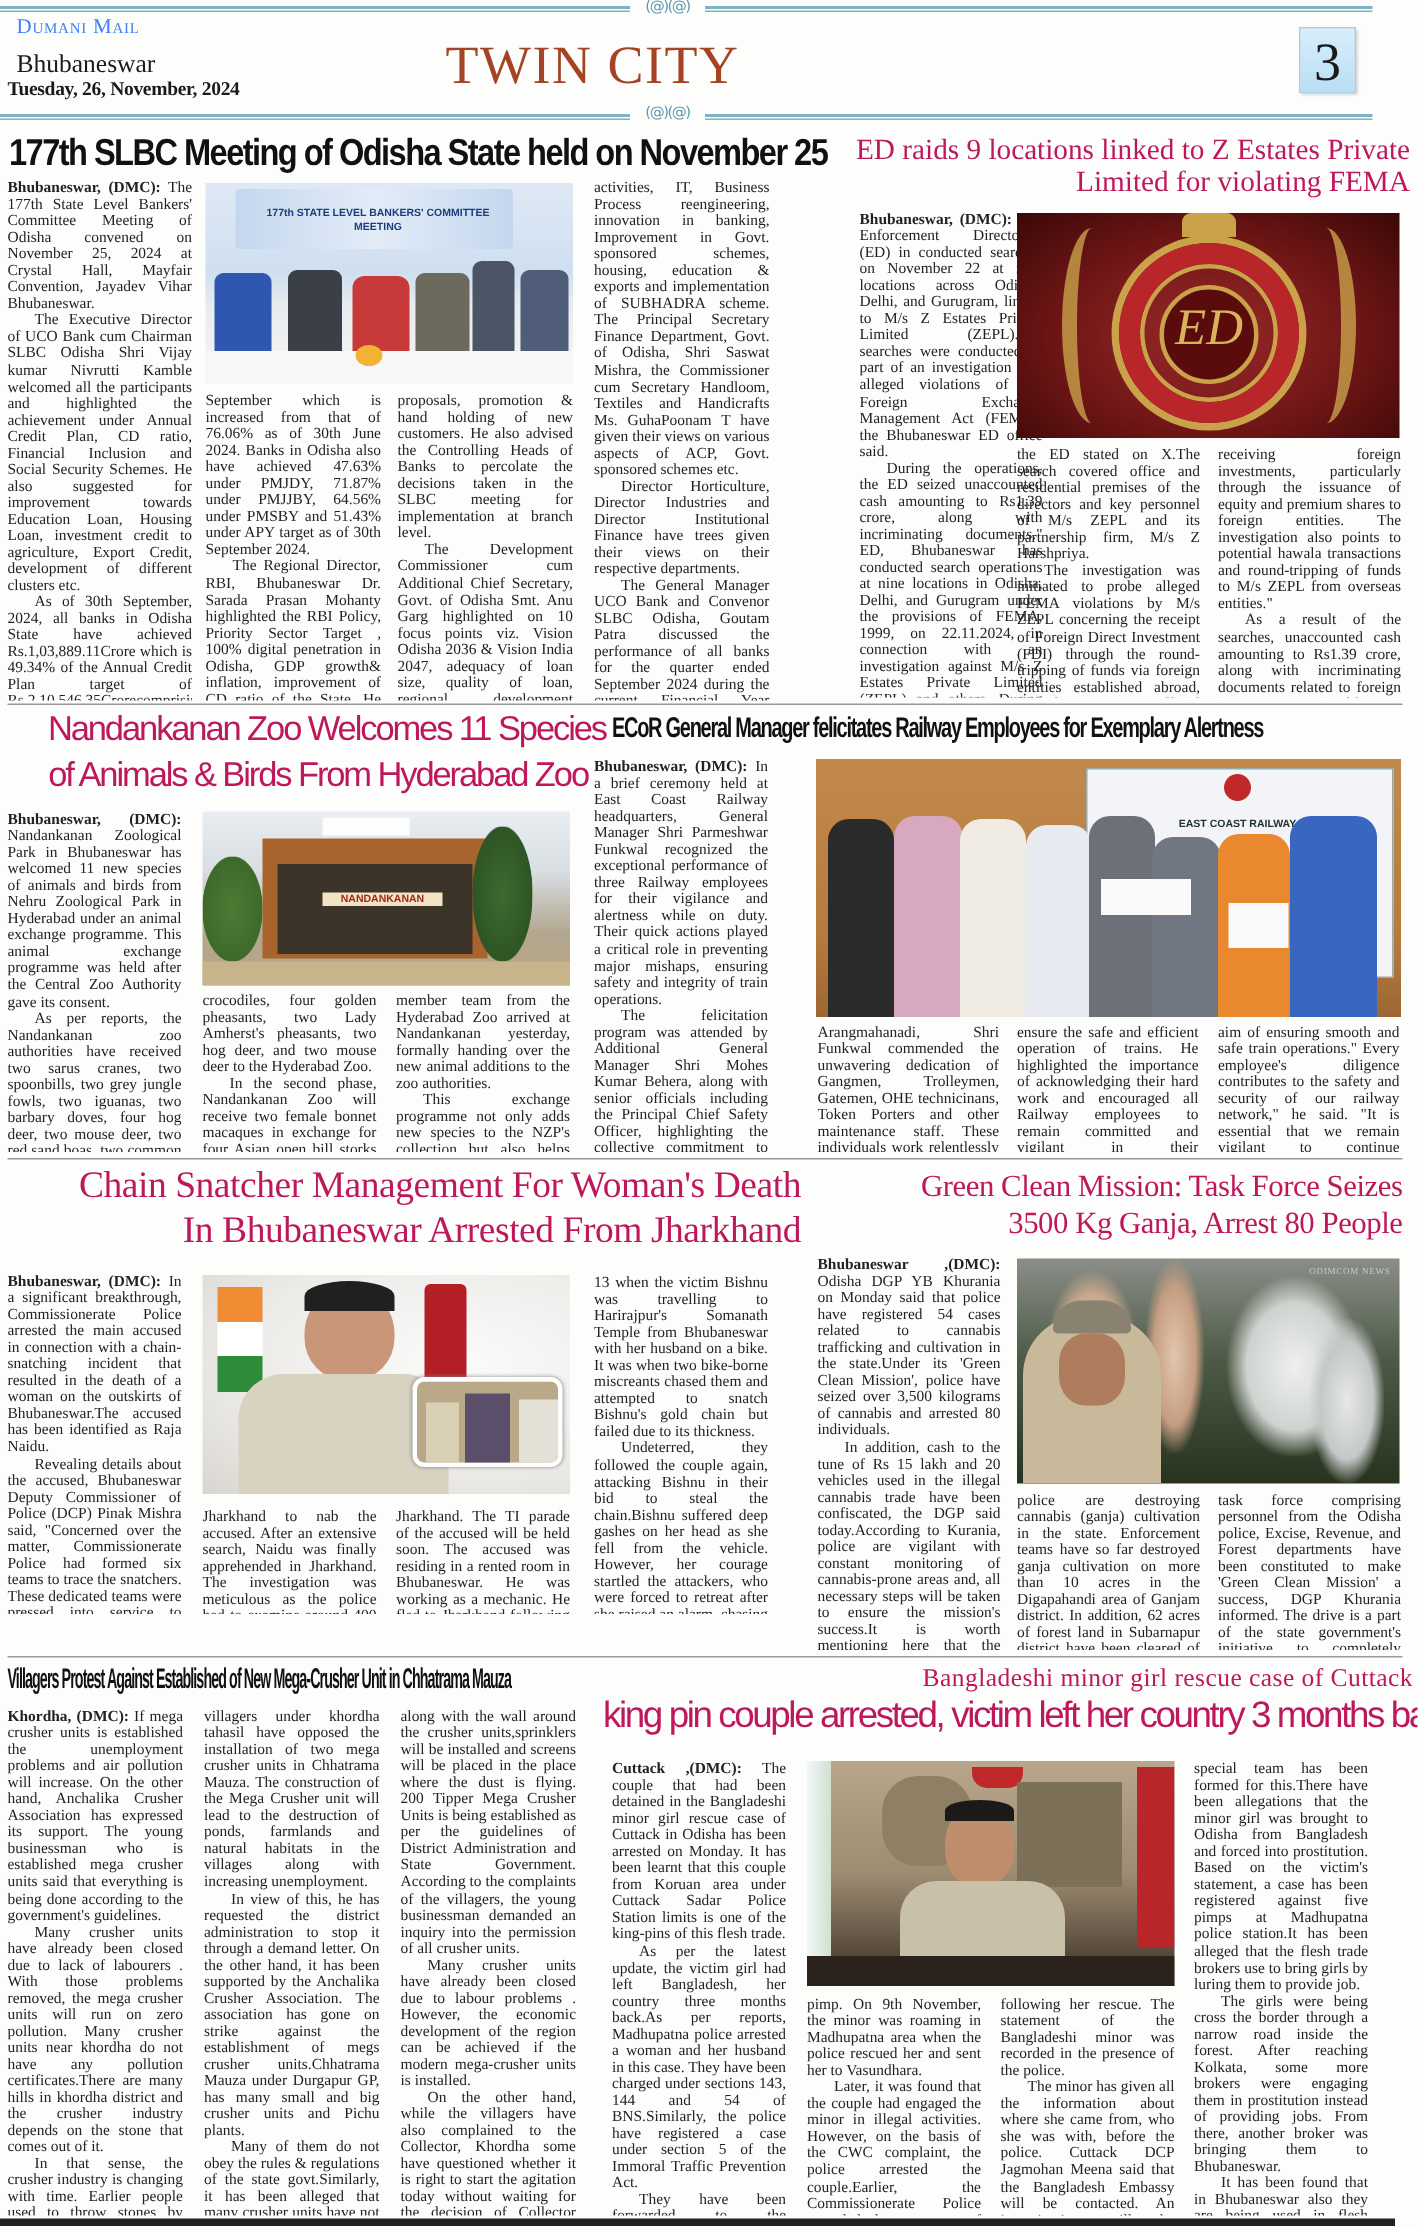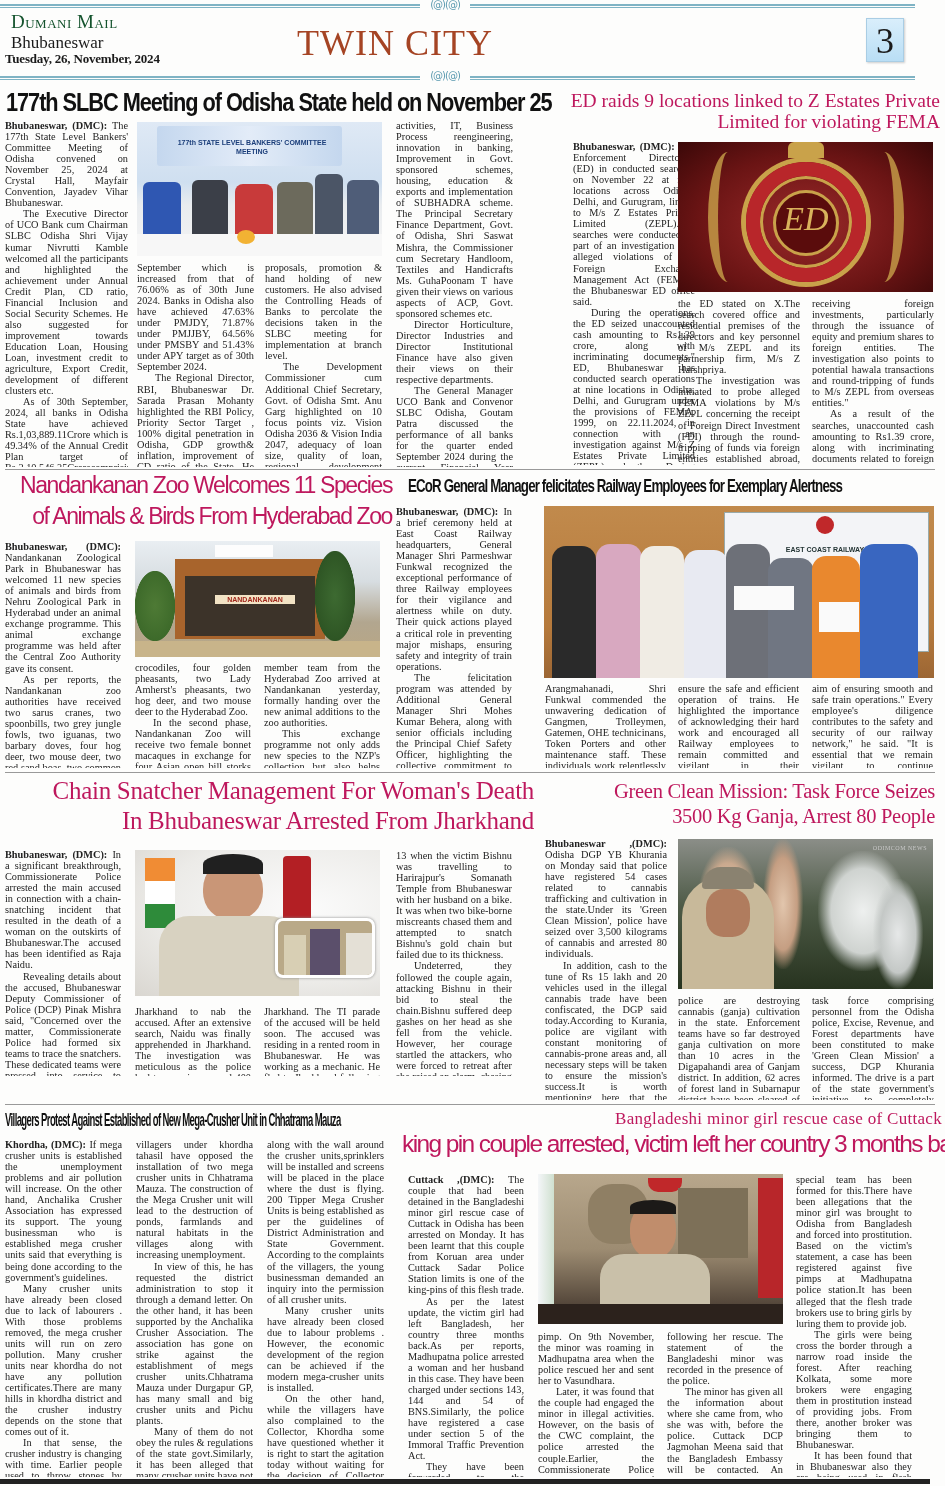--- a/index.html
+++ b/index.html
@@ -1,19 +1,19 @@
 <!DOCTYPE html>
 <html><head>
 <meta charset="utf-8">
 <style>
 *{box-sizing:border-box;margin:0;padding:0}
 body{width:945px;height:1486px;background:#fdfdfc;font-family:"Liberation Serif","DejaVu Serif",serif;color:#1a1a1a;overflow:hidden;position:relative}
 .rule{position:absolute;left:0;width:915px;height:4px;border-top:2px solid #7fb3c4;border-bottom:1px solid #7fb3c4}
 .orn{position:absolute;width:50px;height:10px;font-size:10px;line-height:10px;color:#5c9bb0;text-align:center;background:#fdfdfc;font-family:"DejaVu Sans",sans-serif;letter-spacing:-1px}
-.masthead-name{position:absolute;left:11px;top:11px;font-size:19px;color:#14532d;font-variant:small-caps;letter-spacing:0.5px}
+.masthead-name{position:absolute;left:11px;top:11px;font-size:14px;color:#3b82f6;font-variant:small-caps;letter-spacing:0.5px}
 .masthead-city{position:absolute;left:11px;top:33px;font-size:17px}
 .masthead-date{position:absolute;left:5px;top:51px;font-size:13px;font-weight:bold;letter-spacing:-0.2px}
 .section-title{position:absolute;left:205px;top:22px;width:380px;text-align:center;font-size:36px;color:#a54424;letter-spacing:1px}
 .page-num{position:absolute;left:866px;top:18px;width:38px;height:44px;background:linear-gradient(180deg,#d9eefb,#b9def5);border:1px solid #a9cde4;text-align:center;font-size:36px;line-height:44px;box-shadow:1px 1px 2px #ccc}
 .hl{position:absolute;font-family:"Liberation Sans Narrow","Liberation Sans",sans-serif;font-weight:bold;color:#111;letter-spacing:-1.2px;line-height:1.05;transform-origin:left top}
 .hl-serif{position:absolute;font-family:"Liberation Serif",serif;font-weight:normal;color:#be185d;text-align:right;line-height:1.1}
 .col{position:absolute;font-size:10.3px;line-height:11.05px;text-align:justify;color:#222;overflow:hidden;hyphens:auto}
 .col p{text-indent:18px}
 .col p.first{text-indent:0}
 .dateline{font-weight:bold}
@@ -56,21 +56,21 @@
   <div class="col" style="left:137px;top:262px;width:117px;height:205px">
     <p class="first">September which is increased from that of 76.06% as of 30th June 2024. Banks in Odisha also have achieved 47.63% under PMJDY, 71.87% under PMJJBY, 64.56% under PMSBY and 51.43% under APY target as of 30th September 2024.</p>
     <p>The Regional Director, RBI, Bhubaneswar Dr. Sarada Prasan Mohanty highlighted the RBI Policy, Priority Sector Target , 100% digital penetration in Odisha, GDP growth&amp; inflation, improvement of CD ratio of the State. He also advised banks to ensure quick decision on credit</p>
   </div>
   <div class="col" style="left:265px;top:262px;width:117px;height:205px">
     <p class="first">proposals, promotion &amp; hand holding of new customers. He also advised the Controlling Heads of Banks to percolate the decisions taken in the SLBC meeting for implementation at branch level.</p>
     <p>The Development Commissioner cum Additional Chief Secretary, Govt. of Odisha Smt. Anu Garg highlighted on 10 focus points viz. Vision Odisha 2036 &amp; Vision India 2047, adequacy of loan size, quality of loan, regional development ensuring development of least developed districts, ease of banking, increase in IEC related</p>
   </div>
   <div class="col" style="left:396px;top:120px;width:117px;height:347px">
     <p class="first">activities, IT, Business Process reengineering, innovation in banking, Improvement in Govt. sponsored schemes, housing, education &amp; exports and implementation of SUBHADRA scheme. The Principal Secretary Finance Department, Govt. of Odisha, Shri Saswat Mishra, the Commissioner cum Secretary Handloom, Textiles and Handicrafts Ms. GuhaPoonam T have given their views on various aspects of ACP, Govt. sponsored schemes etc.</p>
-    <p>Director Horticulture, Director Industries and Director Institutional Finance have also given their views on their respective departments.</p>
+    <p>Director Horticulture, Director Industries and Director Institutional Finance have trees given their views on their respective departments.</p>
     <p>The General Manager UCO Bank and Convenor SLBC Odisha, Goutam Patra discussed the performance of all banks for the quarter ended September 2024 during the current Financial Year 2024-25. Finally, the in-charge, SLBC, Odisha Shri Lingaraj Nayak extended vote of thanks to the dignitaries and all participants of the meeting.</p>
   </div>
 </div>
 
 <div>
   <div class="hl-serif" style="left:545px;top:90px;width:395px;font-size:19.5px">ED raids 9 locations linked to Z Estates Private Limited for violating FEMA</div>
   <div class="col" style="left:573px;top:141px;width:122px;height:324px">
     <p class="first"><span class="dateline">Bhubaneswar, (DMC):</span> <span>The Enforcement Directorate (ED) in conducted searches on November 22 at nine locations across Odisha, Delhi, and Gurugram, linked to M/s Z Estates Private Limited (ZEPL).The searches were conducted as part of an investigation into alleged violations of the Foreign Exchange Management Act (FEMA), the Bhubaneswar ED office said.</span></p>
     <p>During the operations, the ED seized unaccounted cash amounting to Rs1.39 crore, along with incriminating documents." ED, Bhubaneswar has conducted search operations at nine locations in Odisha, Delhi, and Gurugram under the provisions of FEMA, 1999, on 22.11.2024, in connection with an investigation against M/s Z Estates Private Limited (ZEPL) and others. During the search operations, unaccounted cash amounting to Rs1.39 crore and various incriminating documents have been recovered and seized,"</p>
   </div>
@@ -88,21 +88,21 @@
   </div>
   <div class="col" style="left:812px;top:298px;width:122px;height:167px">
     <p class="first">receiving foreign investments, particularly through the issuance of equity and premium shares to foreign entities. The investigation also points to potential hawala transactions and round-tripping of funds to M/s ZEPL from overseas entities."</p>
     <p>As a result of the searches, unaccounted cash amounting to Rs1.39 crore, along with incriminating documents related to foreign investments received by M/s ZEPL, have been recovered and seized," the release added.</p>
   </div>
 </div>
 
 <div class="divider" style="left:5px;top:469px;width:930px"></div>
 
 <div>
-  <div class="hl-serif" style="left:12px;top:473px;width:380px;font-size:23px;font-family:'Liberation Sans',sans-serif;letter-spacing:-1.4px">Nandankanan Zoo Welcomes 11 Species</div>
+  <div class="hl-serif" style="left:24px;top:473px;width:380px;font-size:23px;font-family:'Liberation Sans',sans-serif;letter-spacing:-1.4px">Nandankanan Zoo Welcomes 11 Species</div>
   <div class="hl-serif" style="left:4px;top:504px;width:388px;font-size:23px;font-family:'Liberation Sans',sans-serif;letter-spacing:-1.4px">of Animals &amp; Birds From Hyderabad Zoo</div>
   <div class="col" style="left:5px;top:541px;width:116px;height:227px">
     <p class="first"><span class="dateline">Bhubaneswar, (DMC):</span> <span>Nandankanan Zoological Park in Bhubaneswar has welcomed 11 new species of animals and birds from Nehru Zoological Park in Hyderabad under an animal exchange programme. This animal exchange programme was held after the Central Zoo Authority gave its consent.</span></p>
     <p>As per reports, the Nandankanan zoo authorities have received two sarus cranes, two spoonbills, two grey jungle fowls, two iguanas, two barbary doves, four hog deer, two mouse deer, two red sand boas, two common sand boas, two bonnet macaques and two russell's vipers. In return, Nandankanan provided three Siamese</p>
   </div>
   <div class="img" style="left:135px;top:541px;width:245px;height:116px;background:linear-gradient(180deg,#e9eef2 0%,#d7dde1 35%,#b2a68f 70%,#b9a784 100%)">
     <div style="position:absolute;left:40px;top:18px;width:150px;height:80px;background:#a8642c"></div>
     <div style="position:absolute;left:50px;top:35px;width:130px;height:60px;background:#3c3329"></div>
     <div style="position:absolute;left:80px;top:54px;width:80px;height:9px;background:#f2e3c4;color:#a0281c;font-family:'Liberation Sans',sans-serif;font-size:7px;text-align:center;line-height:9px;font-weight:bold">NANDANKANAN</div>
     <div style="position:absolute;left:80px;top:4px;width:58px;height:12px;background:#fdfdfd;color:#2f8a2e;font-size:8px;text-align:center;font-weight:bold"></div>

